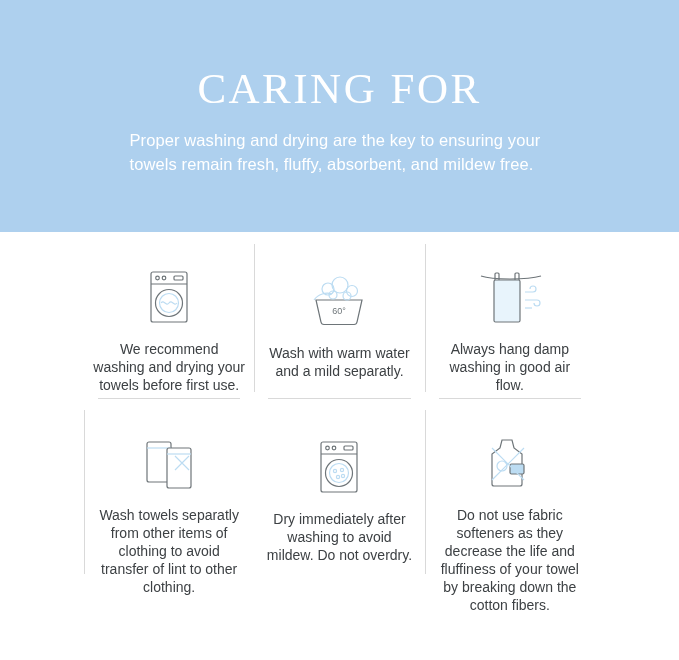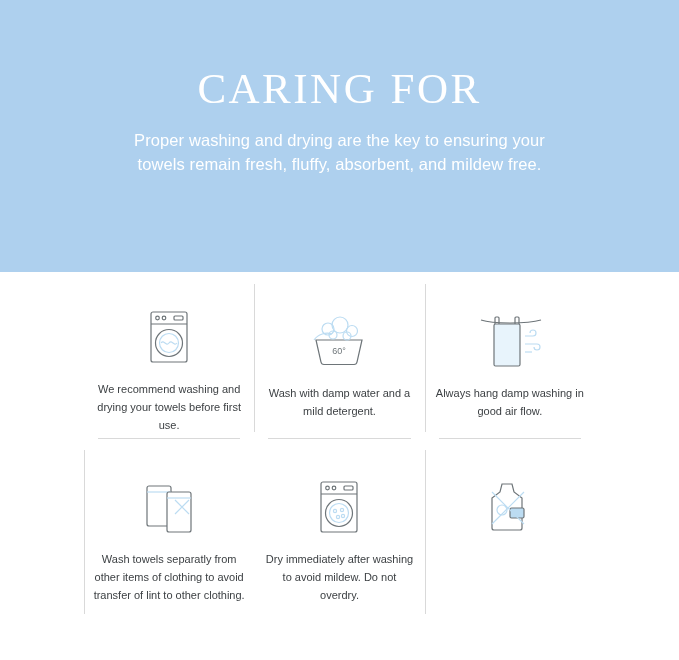--- a/index.html
+++ b/index.html
@@ -16,21 +16,21 @@
   .page {
     position: relative;
     width: 679px;
     height: 660px;
     background: #ffffff;
   }
 
   
   .hero {
     width: 679px;
-    height: 272px;
+    height: 232px;
     background: #aed0ee;
     display: flex;
     flex-direction: column;
     align-items: center;
     justify-content: flex-start;
     box-sizing: border-box;
     padding-top: 66px;
   }
   .hero-title {
     font-family: "Liberation Serif", serif;
@@ -41,21 +41,21 @@
     text-align: center;
     font-weight: normal;
     margin: 0;
     max-width: 420px;
   }
   .hero-sub {
     margin-top: 16px;
     color: #ffffff;
     font-size: 16.5px;
     line-height: 24px;
-    text-align: center;
+    text-align: left;
     max-width: 420px;
     letter-spacing: 0.1px;
   }
 
   
   .grid {
     position: relative;
     width: 679px;
     box-sizing: border-box;
     padding: 0 84px;
@@ -97,21 +97,21 @@
 
   .icon-wrap {
     height: 62px;
     display: flex;
     align-items: flex-end;
     justify-content: center;
     margin-bottom: 14px;
   }
   .caption {
     color: #3d4144;
-    font-size: 11px;
+    font-size: 14px;
     line-height: 18px;
     text-align: center;
     max-width: 152px;
   }
 </style>
 </head>
 <body>
 
 <div class="page">
 
@@ -146,21 +146,21 @@
           <path d="M14 28h46l-5 22a3 3 0 0 1-3 2.5H22a3 3 0 0 1-3-2.5L14 28z"></path>
           <path d="M12 28c4-6 12-8 18-6" stroke="#bcdcf2"></path>
           <circle cx="26" cy="17" r="6" stroke="#bcdcf2"></circle>
           <circle cx="38" cy="13" r="8" stroke="#bcdcf2"></circle>
           <circle cx="50" cy="19" r="5.5" stroke="#bcdcf2"></circle>
           <circle cx="31" cy="23" r="4" stroke="#bcdcf2"></circle>
           <circle cx="45" cy="24" r="4" stroke="#bcdcf2"></circle>
           <text x="37" y="42" font-family="Liberation Sans, sans-serif" font-size="9" fill="#6e7579" stroke="none" text-anchor="middle">60°</text>
         </svg>
       </div>
-      <div class="caption">Wash with damp water and a mild detergent.</div>
+      <div class="caption">Wash with warm water and a mild separatly.</div>
     </div>
 
     <div class="cell row1 col3">
       <div class="icon-wrap">
         <svg width="74" height="58" viewBox="0 0 74 58" fill="none" stroke="#6e7579" stroke-width="1.2">
           <path d="M8 8c12 4 46 4 60 0"></path>
           <rect x="22" y="5" width="4" height="9" rx="1"></rect>
           <rect x="42" y="5" width="4" height="9" rx="1"></rect>
           <rect x="21" y="12" width="26" height="42" rx="1.5" fill="#e8f4fc" stroke="#6e7579"></rect>
           <path d="M52 24h8a3 3 0 1 0-3-3" stroke="#bcdcf2"></path>
@@ -205,16 +205,17 @@
 
     <div class="cell row2 col3">
       <div class="icon-wrap">
         <svg width="76" height="58" viewBox="0 0 76 58" fill="none" stroke="#6e7579" stroke-width="1.2">
           <path d="M30 6h10l2 8 8 6v30a2 2 0 0 1-2 2H22a2 2 0 0 1-2-2V20l8-6 2-8z" fill="#ffffff"></path>
           <rect x="38" y="30" width="14" height="10" rx="1.5" fill="#bcdcf2" stroke="#6e7579"></rect>
           <circle cx="30" cy="32" r="5" stroke="#bcdcf2"></circle>
           <path d="M20 14l32 32M52 14L20 46" stroke="#bcdcf2"></path>
         </svg>
       </div>
+      <div class="caption">Do not use fabric softeners as they decrease the life and fluffiness of your towel by breaking down the cotton fibers.</div>
     </div>
 
   </div>
 </div>
 
 </body></html>

